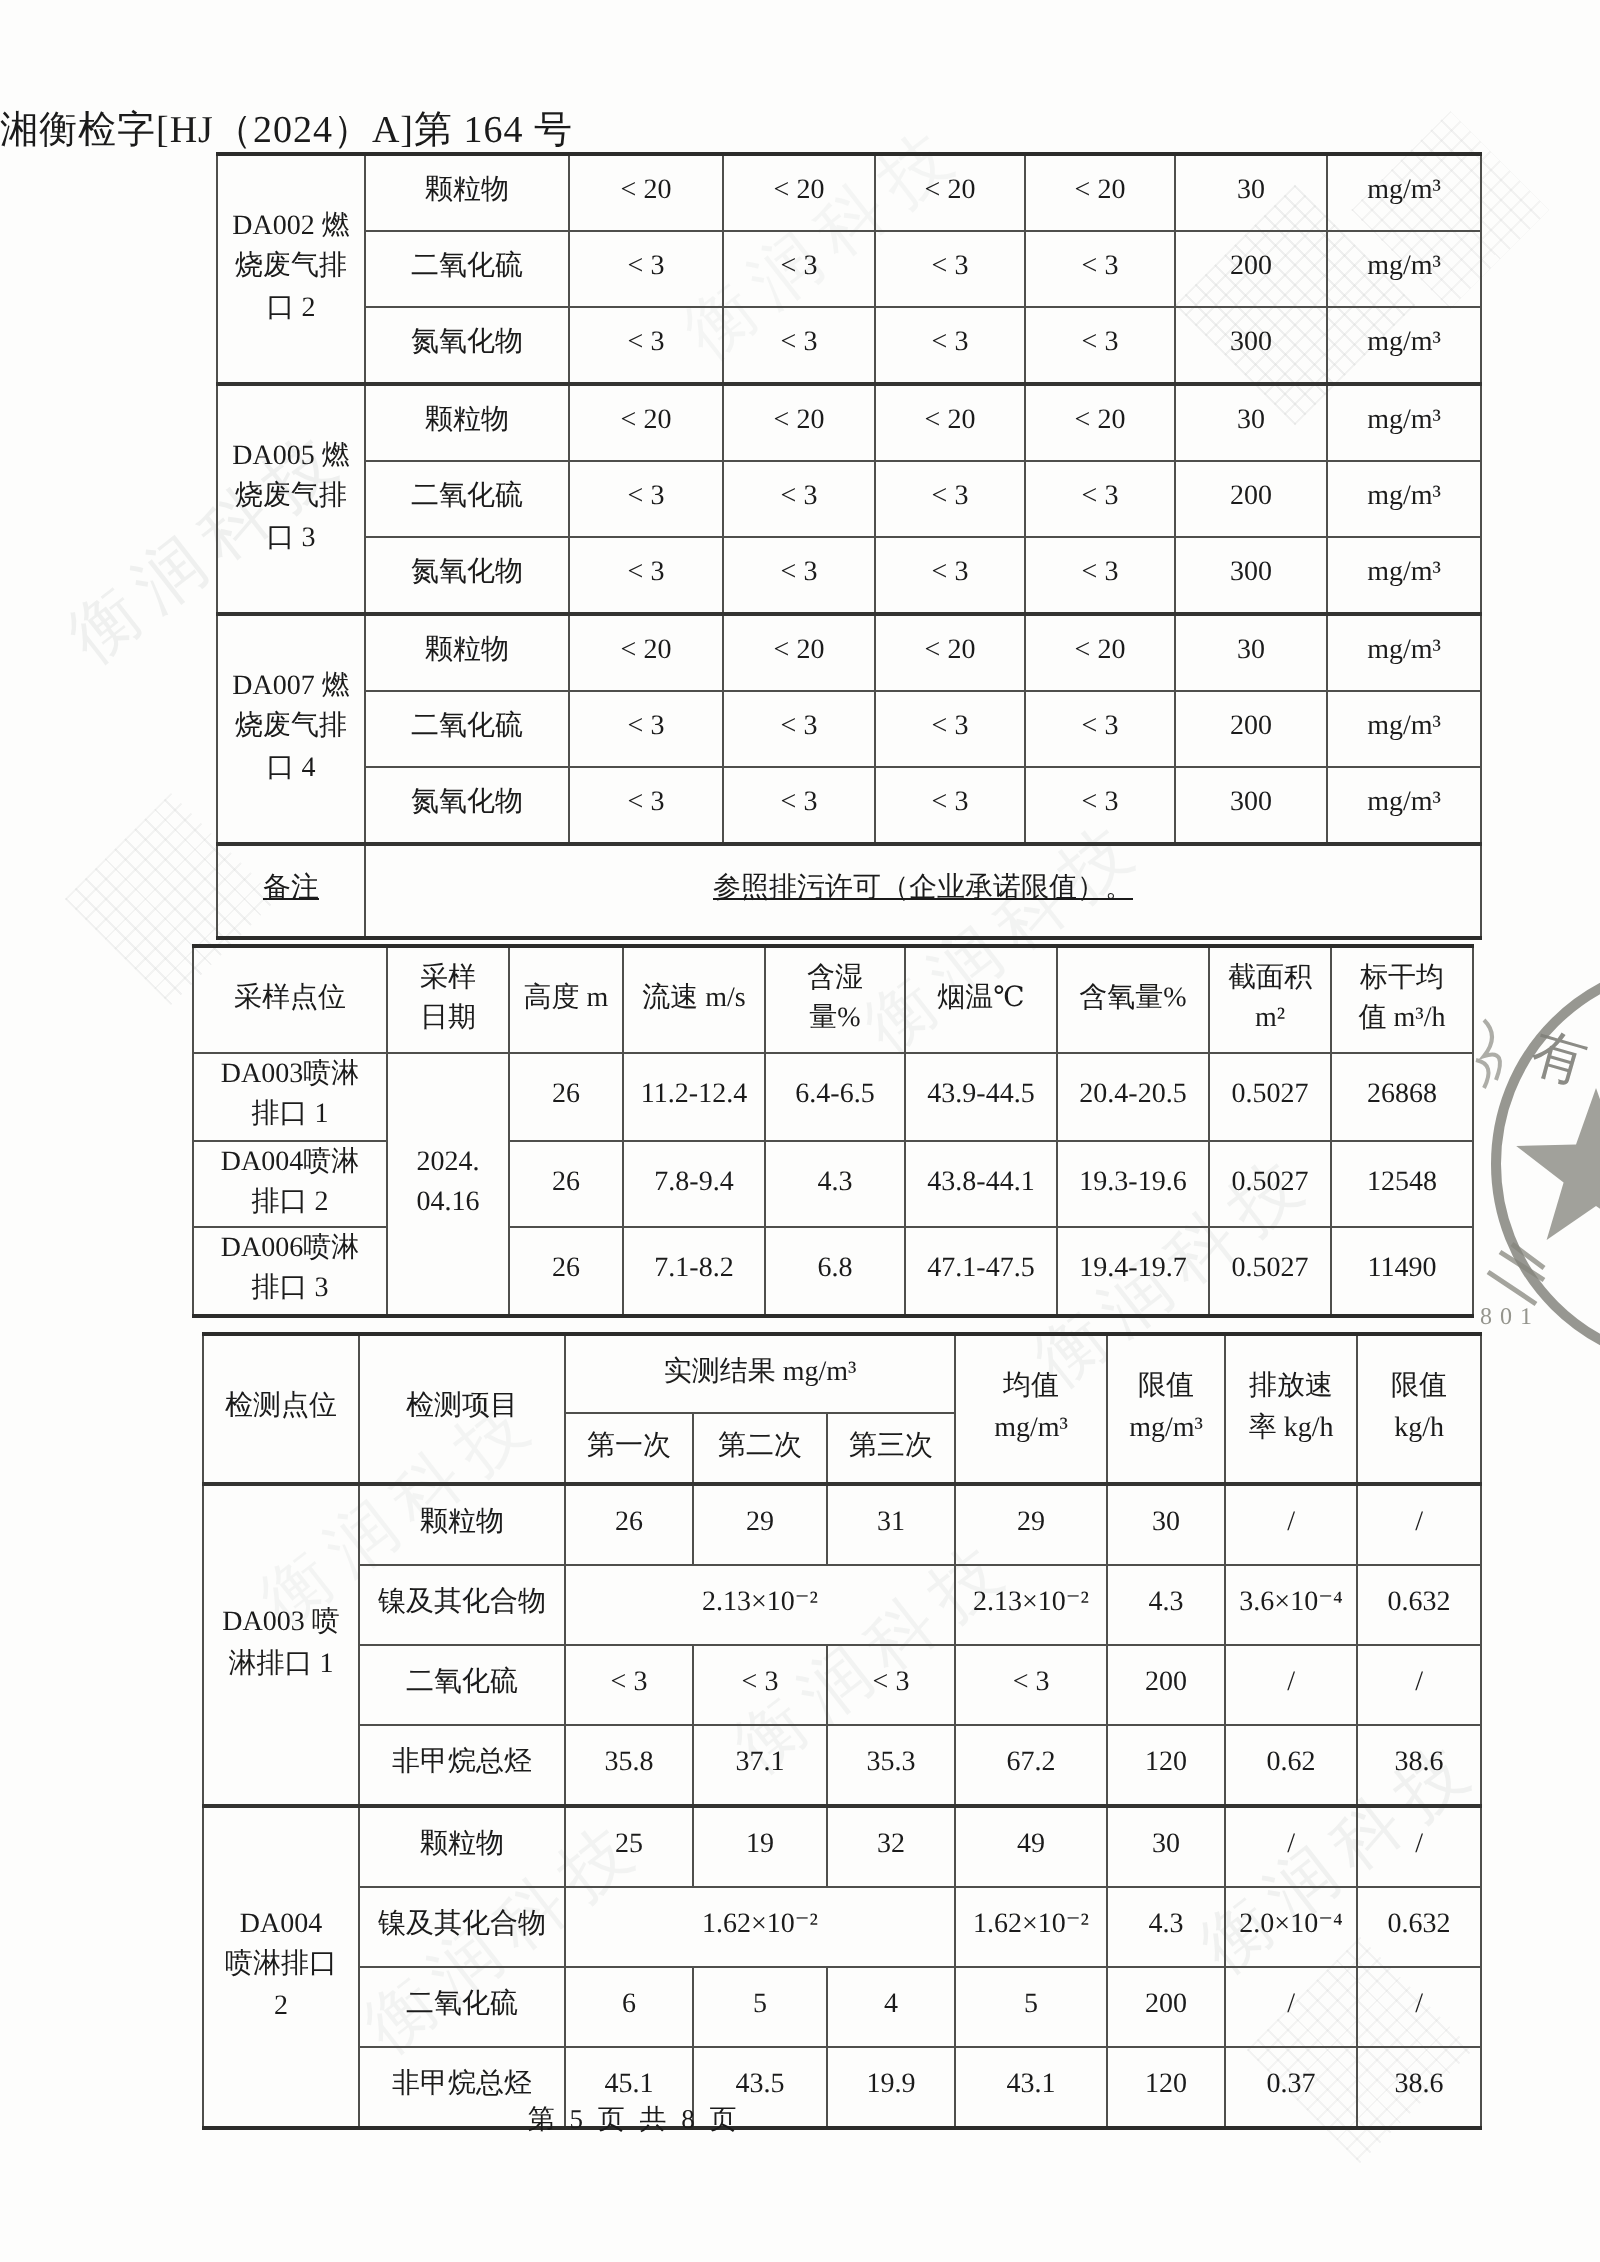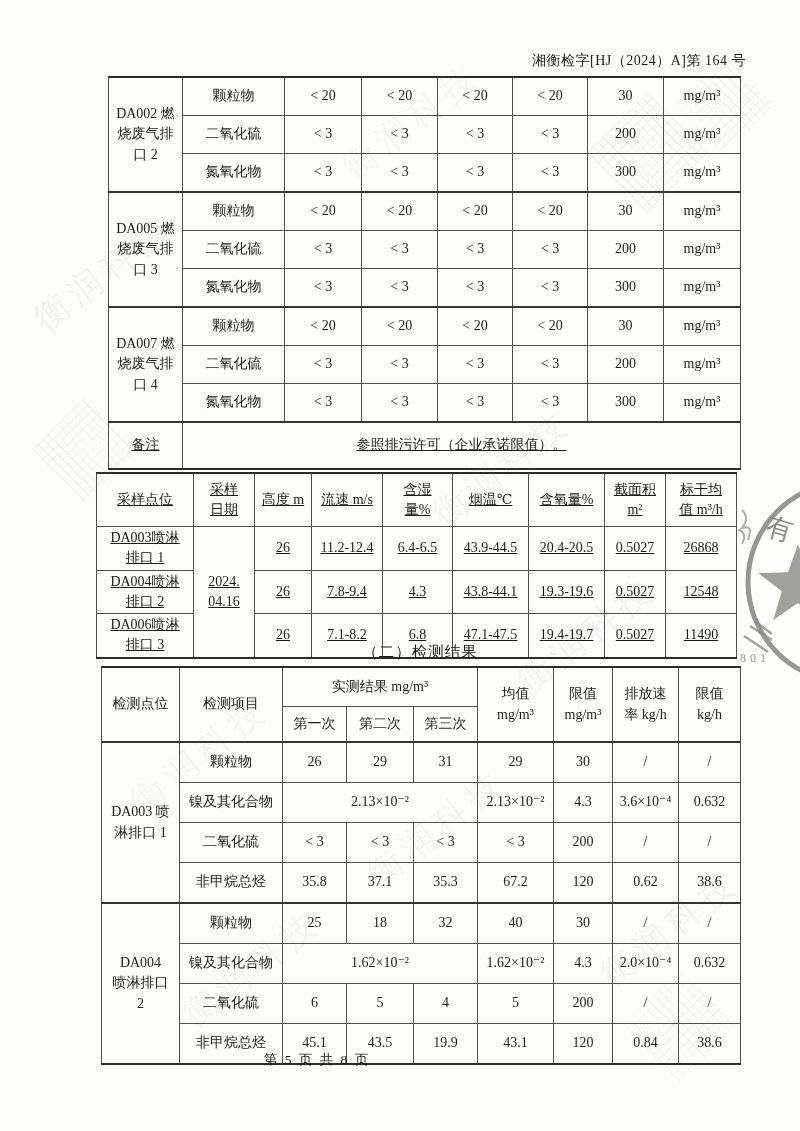--- a/index.html
+++ b/index.html
@@ -4,35 +4,35 @@
 <style>
   html,body{margin:0;padding:0;}
   body{
     width:800px;height:1131px;position:relative;overflow:hidden;
     background:#fdfdfc;
     font-family:"Liberation Serif","DejaVu Serif",serif;
     color:#1b1b1b;
   }
   .abs{position:absolute;}
   
-  .ref-line{top:52px;left:0;width:746px;text-align:right;font-size:14px;letter-spacing:.5px;}
+  .ref-line{top:52px;left:0;width:746px;font-size:19px;letter-spacing:.5px;}
   .footer-line{top:1051px;left:0;width:634px;text-align:center;font-size:13.5px;letter-spacing:2px;}
   
   .sec-title{width:640px;text-align:center;font-size:15.5px;letter-spacing:1px;}
   #sec1-title{top:446px;left:100px;}
   #sec2-title{top:642px;left:100px;}
   
   table.doc{border-collapse:collapse;table-layout:fixed;}
   table.doc td,table.doc th{
     border:1px solid #4f4f4c;font-weight:normal;text-align:center;vertical-align:middle;
     font-size:14px;line-height:1.45;white-space:pre-line;padding:1px 3px;overflow:hidden;
   }
   table.doc{border:1.5px solid #333;border-top:2.4px solid #2c2c2a;border-bottom:2.4px solid #2c2c2a;}
   #t1{left:108px;top:76px;width:632px;}
-  #t2{left:96px;top:472px;width:640px;text-decoration:underline;}
+  #t2{left:96px;top:472px;width:640px;}
   #t3{left:101px;top:666px;width:639px;}
   tr.h35 td{height:35px;}
   tr.h43 td{height:43px;text-decoration:underline;}
   tr.h50 th{height:50px;}
   tr.h40 td{height:40px;}
   tr.h36 th{height:36px;margin-top:48px;}
   tr.h32 th{height:32px;}
   tr.h37 td{height:37px;}
   tr.gsep td{border-top:2px solid #343432;}
   td.left{text-align:left;padding-left:10px;}
@@ -233,21 +233,20 @@
         <td>7.1-8.2</td>
         <td>6.8</td>
         <td>47.1-47.5</td>
         <td>19.4-19.7</td>
         <td>0.5027</td>
         <td>11490</td>
       </tr>
     </tbody>
   </table>
 
-  <div class="abs sec-title" id="sec2-title">（二）检测结果</div>
 
   <table class="doc abs" id="t3">
     <colgroup>
       <col style="width:78px">
         <col style="width:103px">
         <col style="width:64px">
         <col style="width:67px">
         <col style="width:64px">
       <col style="width:76px">
         <col style="width:59px">
@@ -314,23 +313,23 @@
         <td>0.62</td>
         <td>38.6</td>
       </tr>
 
       <tr class="h37 gsep">
         <td rowspan="4">DA004
 喷淋排口
 2</td>
         <td>颗粒物</td>
         <td>25</td>
-        <td>18</td>
+        <td>19</td>
         <td>32</td>
-        <td>40</td>
+        <td>49</td>
         <td>30</td>
         <td>/</td>
         <td>/</td>
       </tr>
       <tr class="h37">
         <td>镍及其化合物</td>
         <td colspan="3">1.62×10⁻²</td>
         <td>1.62×10⁻²</td>
         <td>4.3</td>
         <td>2.0×10⁻⁴</td>
@@ -346,21 +345,21 @@
         <td>/</td>
         <td>/</td>
       </tr>
       <tr class="h37">
         <td>非甲烷总烃</td>
         <td>45.1</td>
         <td>43.5</td>
         <td>19.9</td>
         <td>43.1</td>
         <td>120</td>
-        <td>0.84</td>
+        <td>0.37</td>
         <td>38.6</td>
       </tr>
     </tbody>
   </table>
 
   <div class="abs stamp">
     <svg width="64" height="200" viewBox="0 0 64 200" xmlns="http://www.w3.org/2000/svg">
       <circle cx="112" cy="96" r="100" fill="none" stroke="#85857e" stroke-width="5" opacity="0.85"></circle>
       <text x="28" y="48" font-size="27" fill="#80807a" opacity="0.9" transform="rotate(16 28 48)">有</text>
       <path d="M6,24 q8,8 0,18 q12,-4 6,12 M2,44 q10,2 4,14" fill="none" stroke="#8a8a83" stroke-width="2" opacity="0.7"></path>

